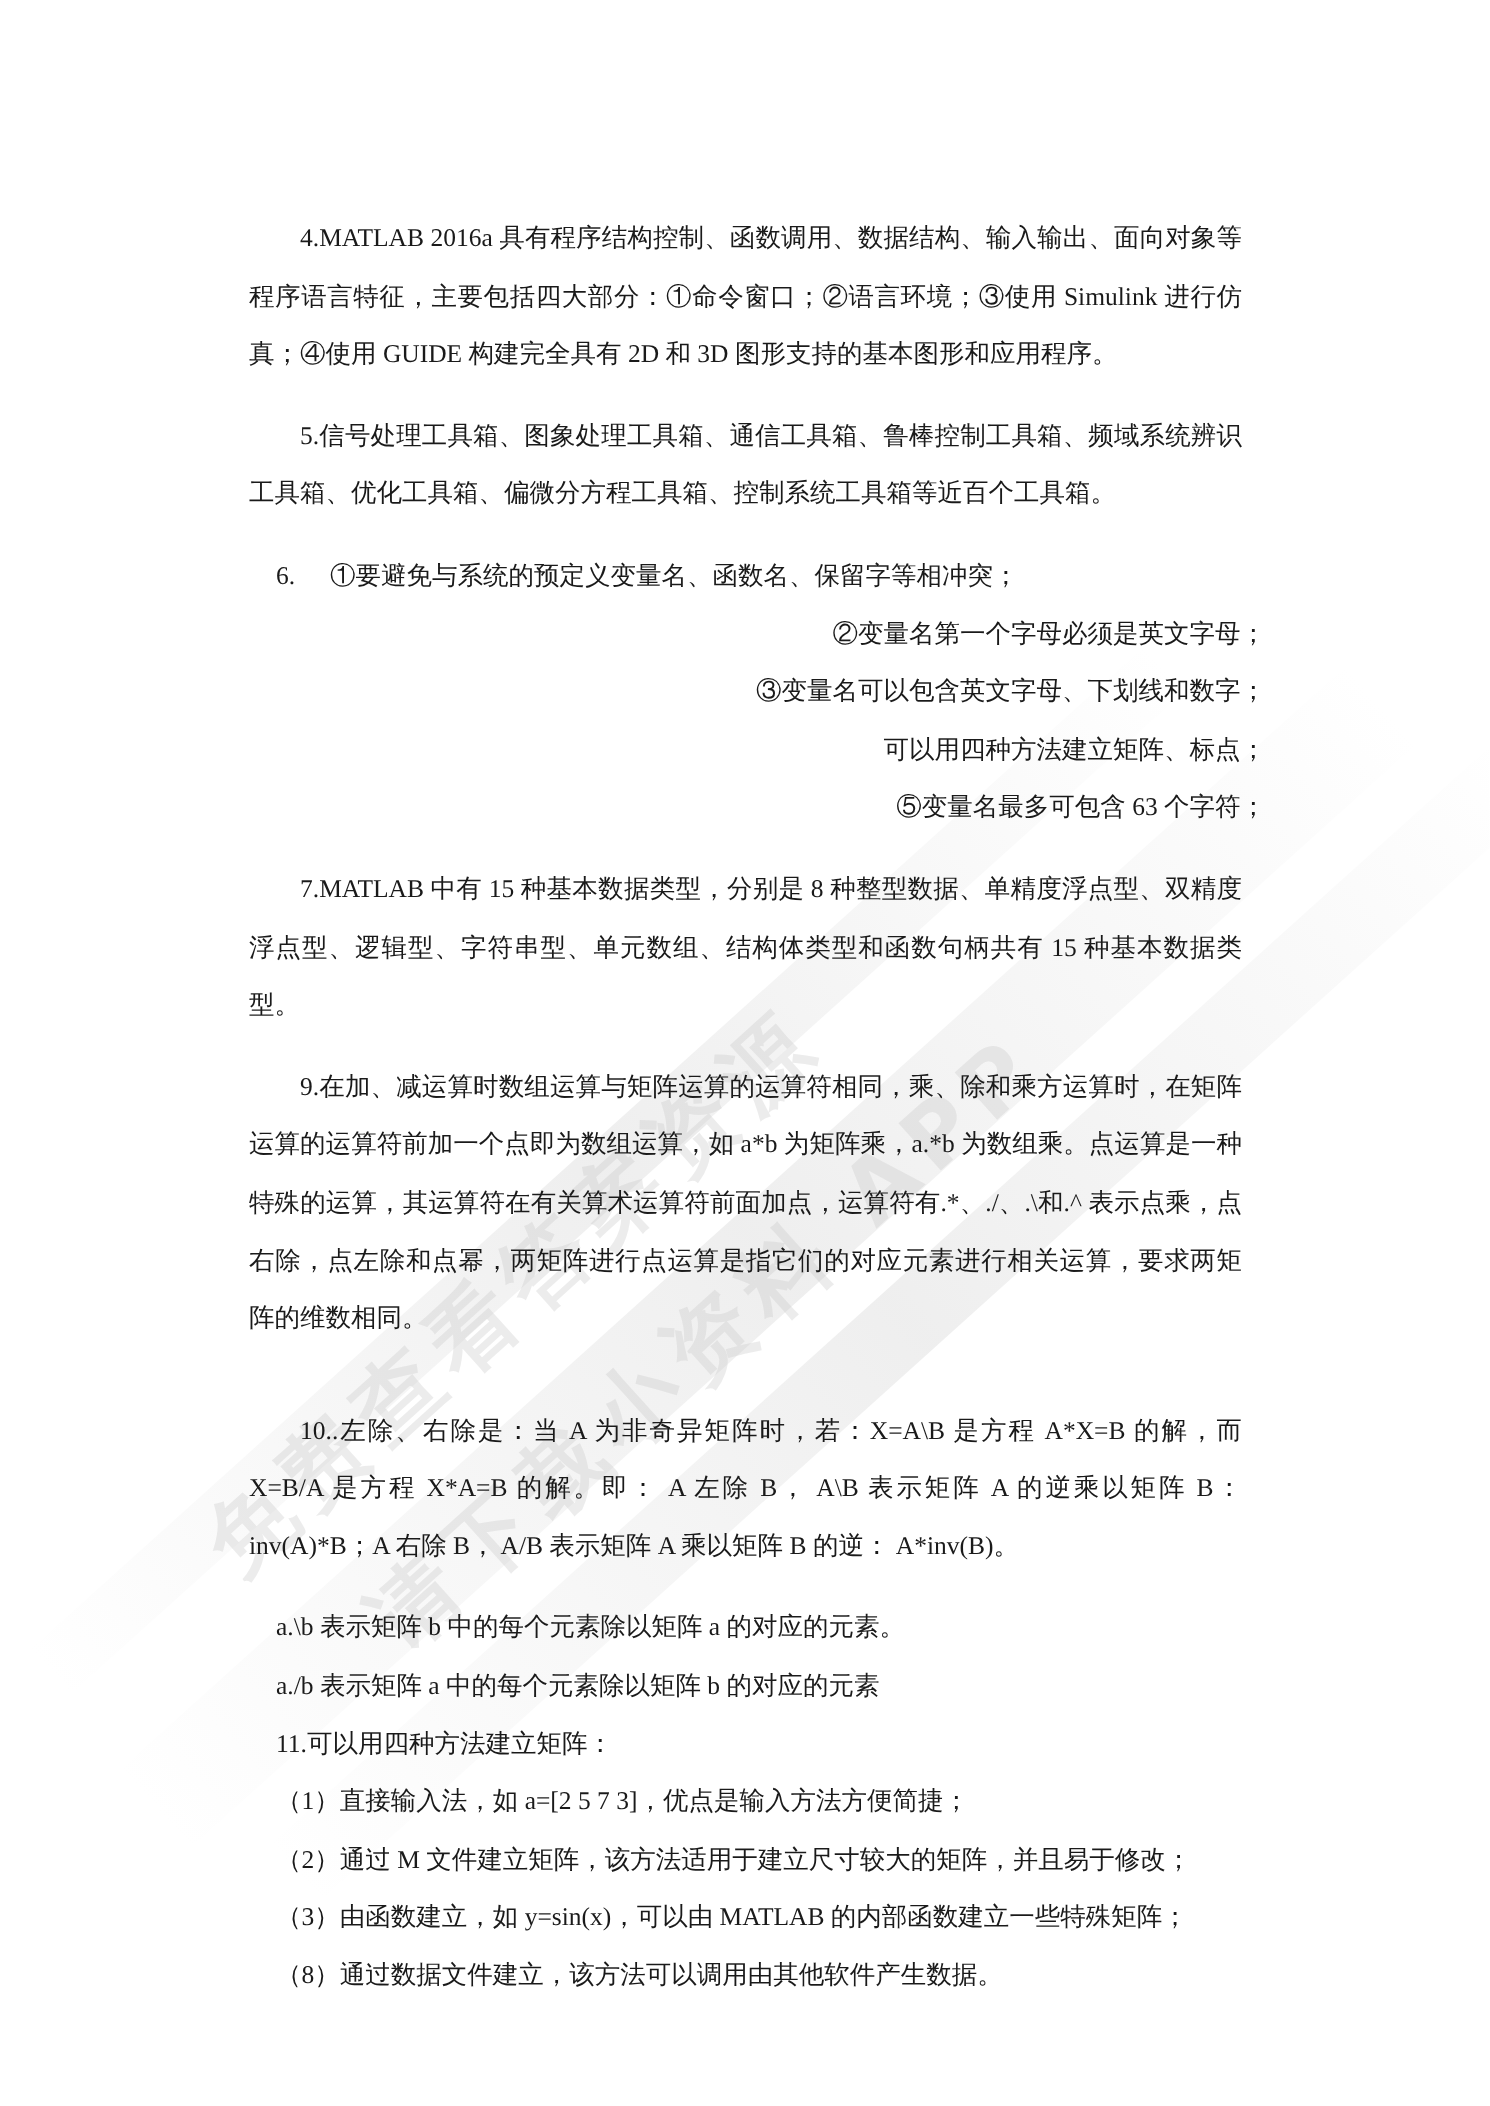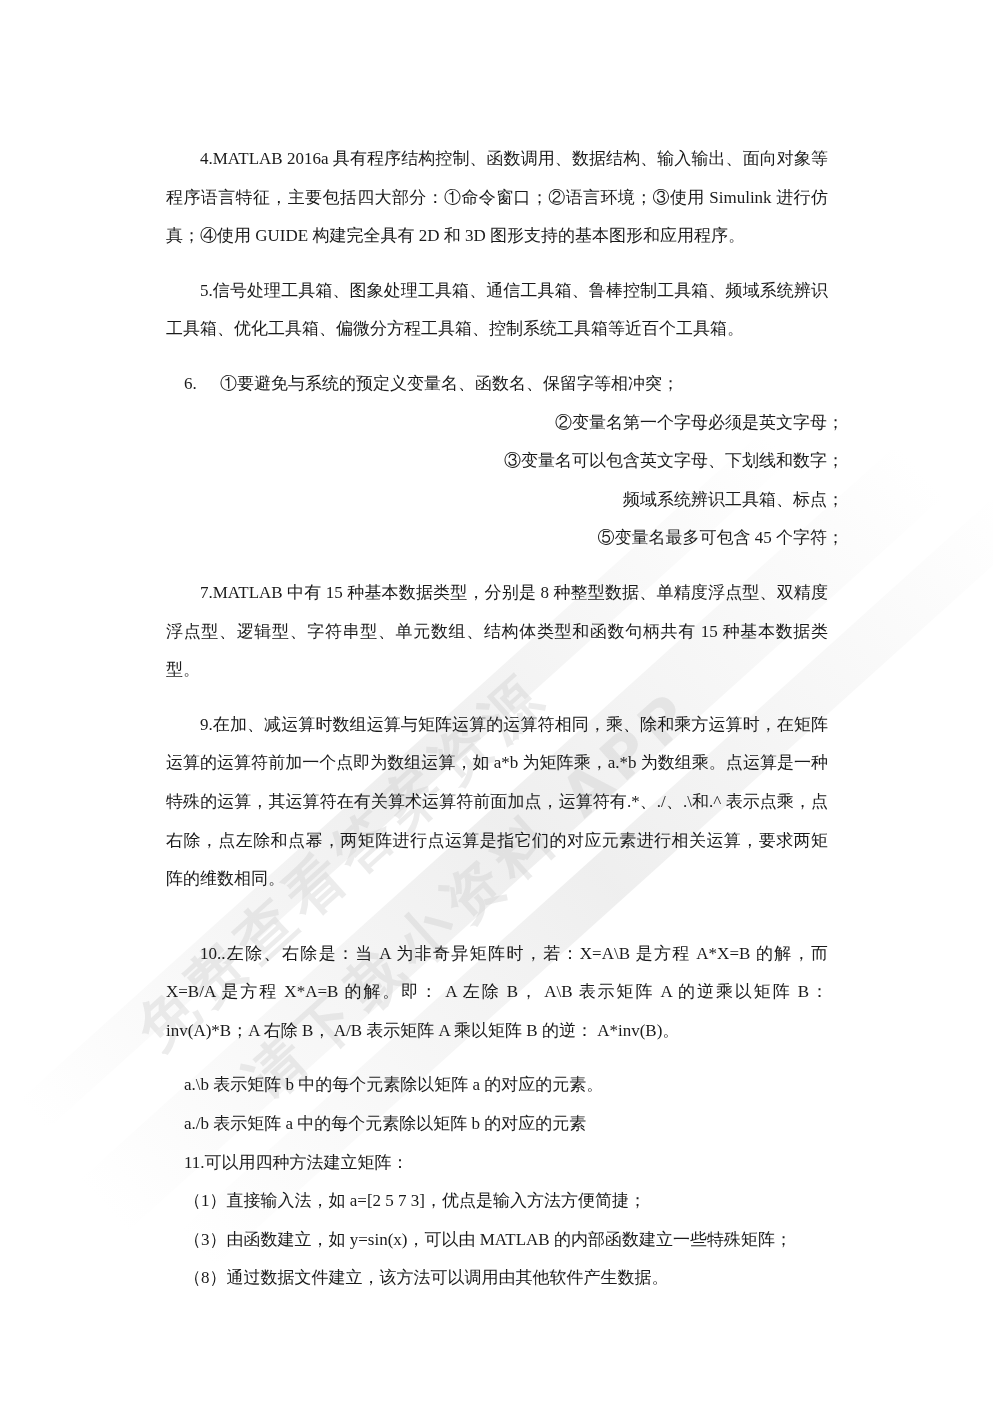--- a/index.html
+++ b/index.html
@@ -81,30 +81,31 @@
 </div>
 
 <div class="page">
   <p class="para indent">4.MATLAB 2016a 具有程序结构控制、函数调用、数据结构、输入输出、面向对象等程序语言特征，主要包括四大部分：①命令窗口；②语言环境；③使用 Simulink 进行仿真；④使用 GUIDE 构建完全具有 2D 和 3D 图形支持的基本图形和应用程序。</p>
   <p class="para indent">5.信号处理工具箱、图象处理工具箱、通信工具箱、鲁棒控制工具箱、频域系统辨识工具箱、优化工具箱、偏微分方程工具箱、控制系统工具箱等近百个工具箱。</p>
 
   <div>
     <p class="sub-first"><span class="num">6.</span><span>①要避免与系统的预定义变量名、函数名、保留字等相冲突；</span></p>
     <p class="sub">②变量名第一个字母必须是英文字母；</p>
     <p class="sub">③变量名可以包含英文字母、下划线和数字；</p>
-    <p class="sub">频域系统辨识工具箱、标点；</p>
-    <p class="sub">⑤变量名最多可包含 45 个字符；</p>
+    <p class="sub">可以用四种方法建立矩阵、标点；</p>
+    <p class="sub">⑤变量名最多可包含 63 个字符；</p>
   </div>
 
   <p class="para indent">7.MATLAB 中有 15 种基本数据类型，分别是 8 种整型数据、单精度浮点型、双精度浮点型、逻辑型、字符串型、单元数组、结构体类型和函数句柄共有 15 种基本数据类型。</p>
   <p class="para indent">9.在加、减运算时数组运算与矩阵运算的运算符相同，乘、除和乘方运算时，在矩阵运算的运算符前加一个点即为数组运算，如 a*b 为矩阵乘，a.*b 为数组乘。点运算是一种特殊的运算，其运算符在有关算术运算符前面加点，运算符有.*、./、.\和.^ 表示点乘，点右除，点左除和点幂，两矩阵进行点运算是指它们的对应元素进行相关运算，要求两矩阵的维数相同。</p>
   <div class="gap"></div>
   <p class="para indent">10..左除、右除是：当 A 为非奇异矩阵时，若：X=A\B 是方程 A*X=B 的解，而 X=B/A 是方程 X*A=B 的解。即：  A 左除 B，  A\B 表示矩阵 A 的逆乘以矩阵 B：inv(A)*B；A 右除 B，  A/B 表示矩阵 A 乘以矩阵 B 的逆：  A*inv(B)。</p>
   <p class="item">a.\b 表示矩阵 b 中的每个元素除以矩阵 a 的对应的元素。</p>
   <p class="item">a./b 表示矩阵 a 中的每个元素除以矩阵 b 的对应的元素</p>
 
   <div>
     <p class="item">11.可以用四种方法建立矩阵：</p>
     <p class="item">（1）直接输入法，如 a=[2 5 7 3]，优点是输入方法方便简捷；</p>
+    <p class="item">（2）通过 M 文件建立矩阵，该方法适用于建立尺寸较大的矩阵，并且易于修改；</p>
     <p class="item">（3）由函数建立，如 y=sin(x)，可以由 MATLAB 的内部函数建立一些特殊矩阵；</p>
     <p class="item">（8）通过数据文件建立，该方法可以调用由其他软件产生数据。</p>
   </div>
 </div>
 
 </body></html>

